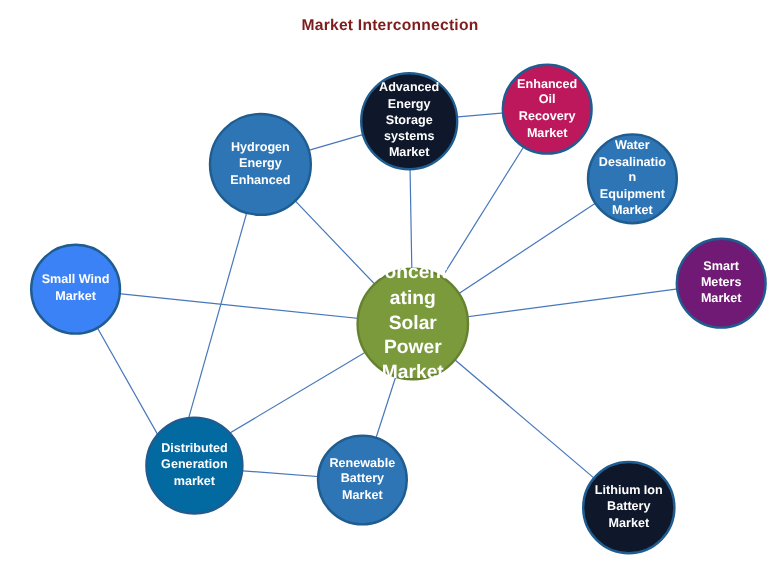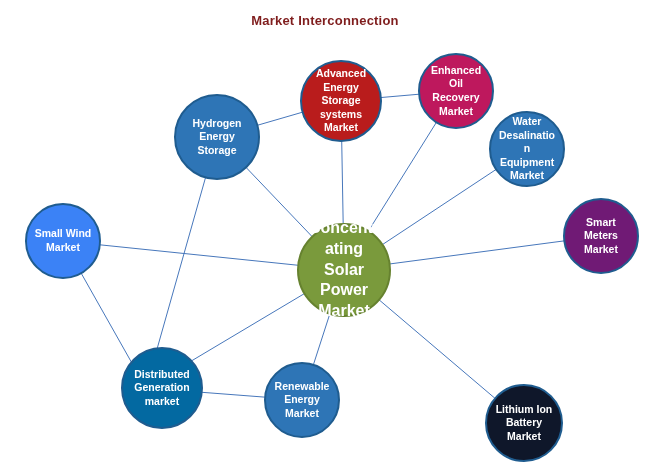--- a/index.html
+++ b/index.html
@@ -34,39 +34,39 @@
       <line x1="344" y1="270" x2="63" y2="241" stroke="#4777BB" stroke-width="1"></line>
       <line x1="217" y1="137" x2="341" y2="101" stroke="#4777BB" stroke-width="1"></line>
       <line x1="341" y1="101" x2="456" y2="91" stroke="#4777BB" stroke-width="1"></line>
       <line x1="63" y1="241" x2="146" y2="388" stroke="#4777BB" stroke-width="1"></line>
       <line x1="146" y1="388" x2="302" y2="400" stroke="#4777BB" stroke-width="1"></line>
       <line x1="217" y1="137" x2="146" y2="388" stroke="#4777BB" stroke-width="1"></line>
     </svg>
   <div class="diagram-title" style="color: #7f1d1d;">Market Interconnection</div>
   <div id="nodes-layer">
       <div class="node" style="left: 174px; top: 94px; width: 86px; height: 86px; background: rgb(46, 117, 182); border: 2px solid rgb(31, 92, 143); color: rgb(255, 255, 255);">
-        <span>Hydrogen Energy Storage</span>
+        <span>Hydrogen Energy Enhanced</span>
       </div>
-      <div class="node" style="left: 300px; top: 60px; width: 82px; height: 82px; background: #b91c1c; border: 2px solid rgb(31, 92, 143); color: rgb(255, 255, 255);">
+      <div class="node" style="left: 300px; top: 60px; width: 82px; height: 82px; background: #0f172a; border: 2px solid rgb(31, 92, 143); color: rgb(255, 255, 255);">
         <span>Advanced Energy Storage systems Market</span>
       </div>
       <div class="node" style="left: 418px; top: 53px; width: 76px; height: 76px; background: #be185d; border: 2px solid rgb(31, 92, 143); color: rgb(255, 255, 255);">
         <span>Enhanced Oil Recovery Market</span>
       </div>
       <div class="node" style="left: 489px; top: 111px; width: 76px; height: 76px; background: rgb(46, 117, 182); border: 2px solid rgb(31, 92, 143); color: rgb(255, 255, 255); align-items: center;">
         <span>Water Desalination Equipment Market</span>
       </div>
       <div class="node" style="left: 563px; top: 198px; width: 76px; height: 76px; background: #701a75; border: 2px solid rgb(31, 92, 143); color: rgb(255, 255, 255);">
         <span>Smart Meters Market</span>
       </div>
       <div class="node" style="left: 485px; top: 384px; width: 78px; height: 78px; background: #0f172a; border: 2px solid rgb(31, 92, 143); color: rgb(255, 255, 255);">
         <span>Lithium Ion Battery Market</span>
       </div>
       <div class="node" style="left: 264px; top: 362px; width: 76px; height: 76px; background: rgb(46, 117, 182); border: 2px solid rgb(31, 92, 143); color: rgb(255, 255, 255);">
-        <span>Renewable Energy Market</span>
+        <span>Renewable Battery Market</span>
       </div>
       <div class="node" style="left: 121px; top: 347px; width: 82px; height: 82px; background: #0369a1; border: 2px solid rgb(31, 92, 143); color: rgb(255, 255, 255);">
         <span>Distributed Generation market</span>
       </div>
       <div class="node" style="left: 25px; top: 203px; width: 76px; height: 76px; background: #3b82f6; border: 2px solid rgb(31, 92, 143); color: rgb(255, 255, 255);">
         <span>Small Wind Market</span>
       </div>
       <div class="node center" style="left: 297px; top: 223px; width: 94px; height: 94px; background: rgb(122, 154, 60); border: 2px solid rgb(102, 130, 47); color: rgb(255, 255, 255);">
         <span>Concentrating Solar Power Market</span>
       </div>

